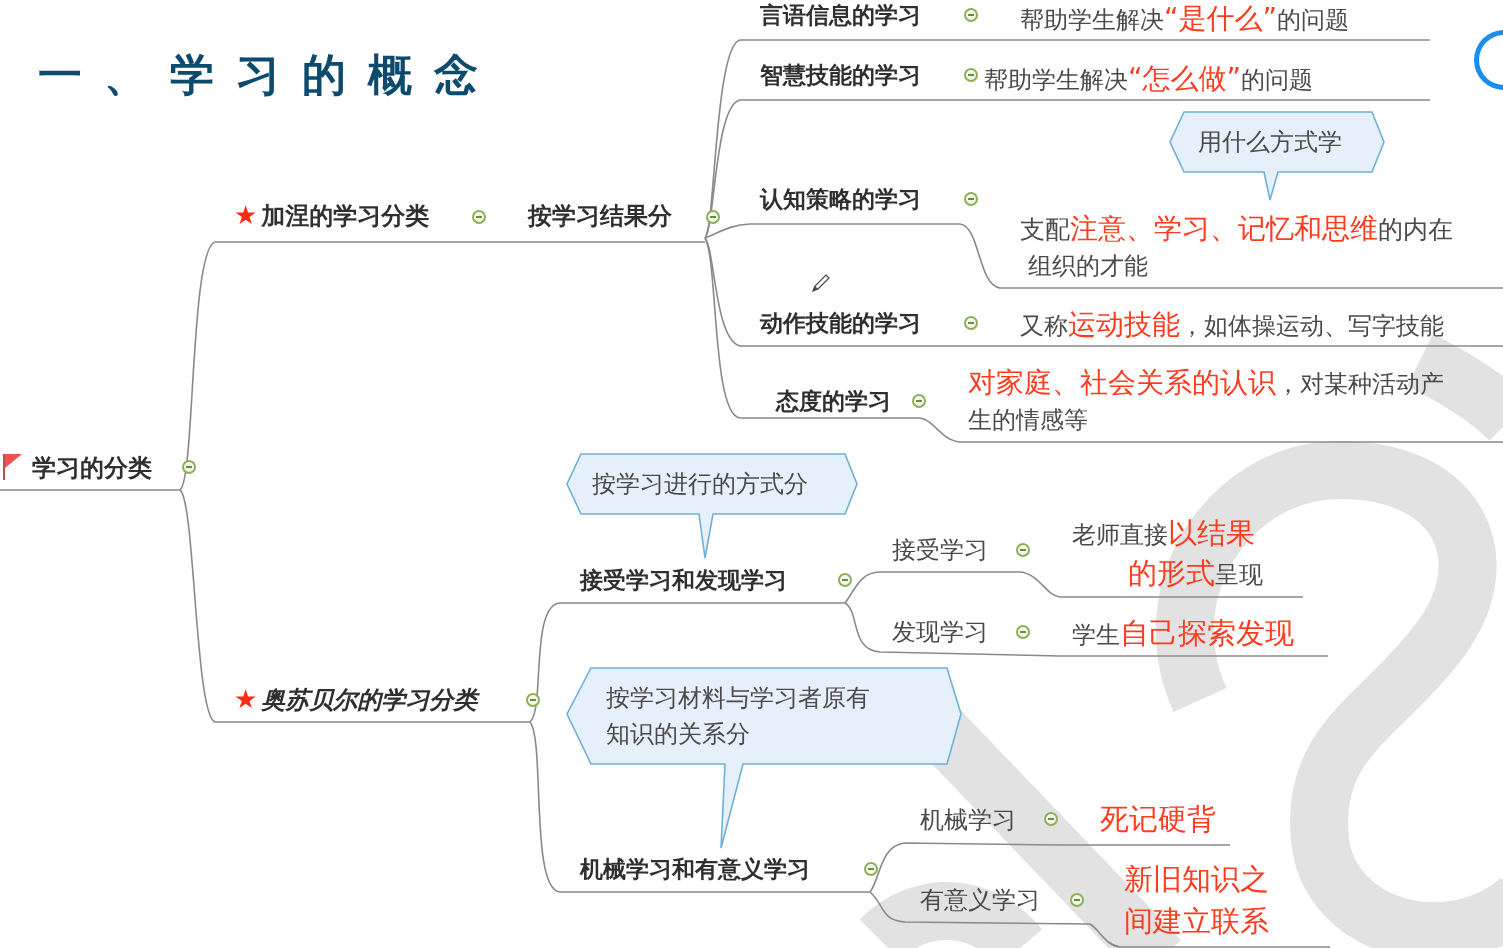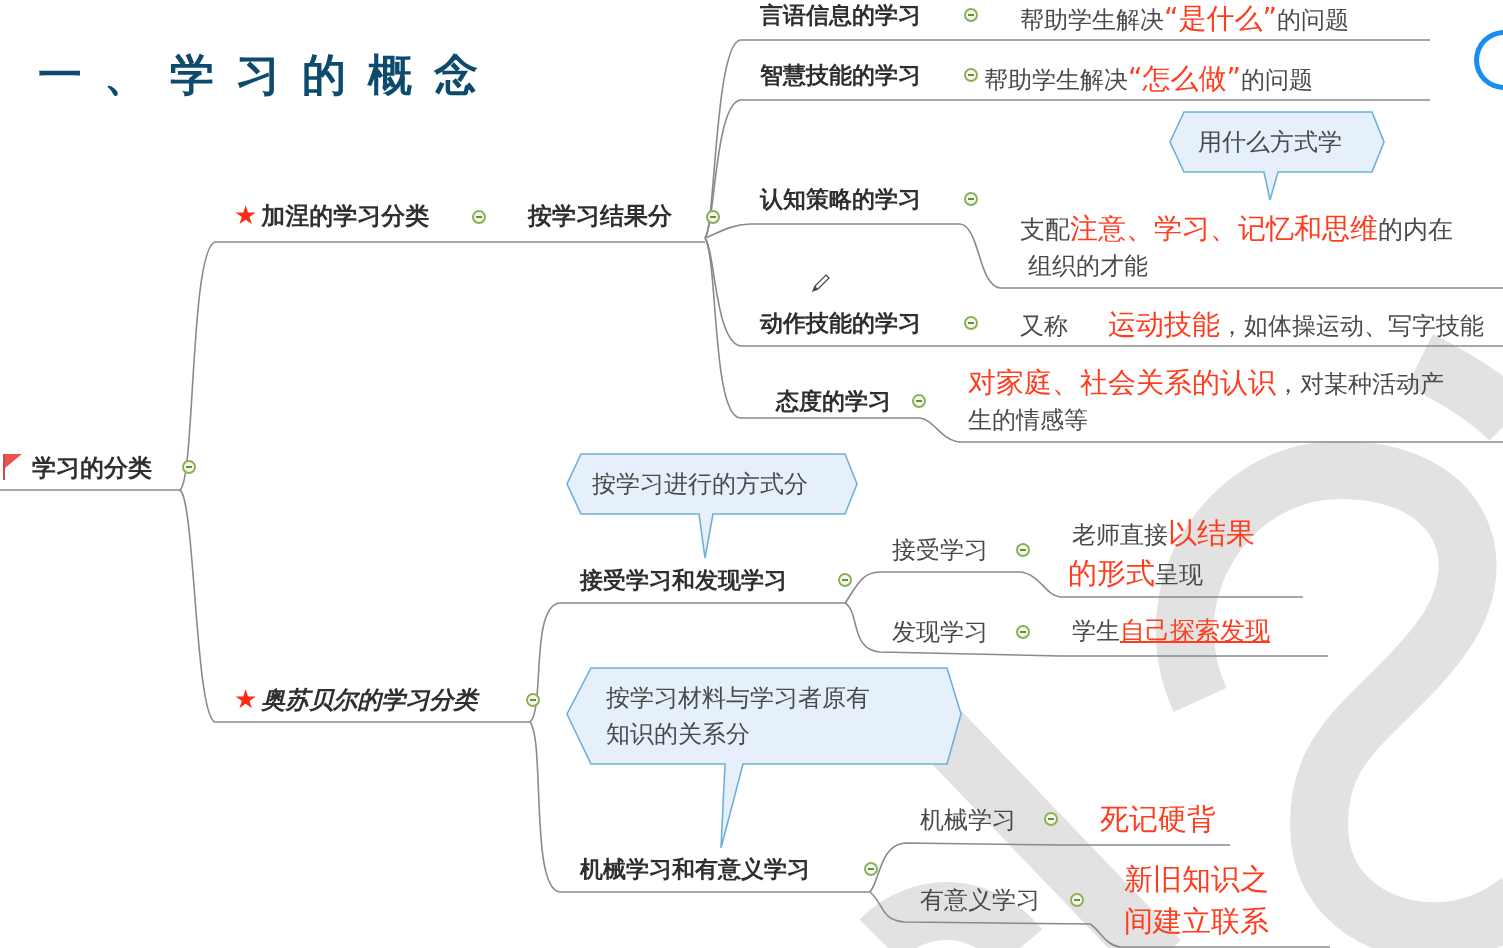--- a/index.html
+++ b/index.html
@@ -107,21 +107,21 @@
 </svg>
 <div class="callout-text" style="left:1198px;top:124px;">用什么方式学</div>
 <div class="abs node t-leaf" style="left:1020px;top:210px;font-size:25px;">
   <span>支配</span><span class="red" style="font-size:28px;">注意、学习、记忆和思维</span><span>的内在</span>
 </div>
 <div class="abs node t-leaf" style="left:1020px;top:250px;margin-left:8px;">组织的才能</div>
 
 <div class="abs node bold t-l2" style="left:760px;top:308px;">动作技能的学习</div>
 <div class="toggle" style="left:964px;top:316px;"></div>
 <div class="abs node t-leaf" style="left:1020px;top:306px;">
-  <span>又称</span><span class="red" style="font-size:28px;margin-left:40px;">运动技能</span><span>，如体操运动、写字技能</span>
+  <span>又称</span><span class="red" style="font-size:28px;">运动技能</span><span>，如体操运动、写字技能</span>
 </div>
 
 <div class="abs node bold t-l2" style="left:760px;top:386px;margin-left:16px;">态度的学习</div>
 <div class="toggle" style="left:912px;top:394px;"></div>
 <div class="abs node t-leaf" style="left:968px;top:364px;">
   <span class="red" style="font-size:28px;">对家庭、社会关系的认识</span><span>，对某种活动产</span>
 </div>
 <div class="abs node t-leaf" style="left:968px;top:404px;">生的情感等</div>
 
 <div class="abs node bold t-l1" style="left:234px;top:684px;font-style:italic;">
@@ -134,28 +134,28 @@
 </svg>
 <div class="callout-text" style="left:592px;top:466px;">按学习进行的方式分</div>
 <div class="abs node bold t-l2" style="left:580px;top:565px;">接受学习和发现学习</div>
 <div class="toggle" style="left:838px;top:573px;"></div>
 
 <div class="abs node t-leaf" style="left:892px;top:534px;">接受学习</div>
 <div class="toggle" style="left:1016px;top:543px;"></div>
 <div class="abs node t-leaf" style="left:1072px;top:514px;">
   <span>老师直接</span><span class="red" style="font-size:29px;">以结果</span>
 </div>
-<div class="abs node t-leaf" style="left:1068px;top:554px;">
+<div class="abs node t-leaf" style="left:1128px;top:554px;">
   <span class="red" style="font-size:29px;">的形式</span><span>呈现</span>
 </div>
 
 <div class="abs node t-leaf" style="left:892px;top:616px;">发现学习</div>
 <div class="toggle" style="left:1016px;top:625px;"></div>
 <div class="abs node t-leaf" style="left:1072px;top:614px;">
-  <span>学生</span><span class="red" style="font-size:25px;text-decoration:underline;">自己探索发现</span>
+  <span>学生</span><span class="red" style="font-size:29px;">自己探索发现</span>
 </div>
 
 <svg class="callout" style="left:565px;top:666px;" width="400" height="186" viewBox="0 0 400 186">
   <path d="M26 2 L382 2 L396 48 L382 98 L178 98 L156 182 L160 98 L26 98 L2 48 Z" fill="#e6f0fa" stroke="#6fb0d8" stroke-width="1.6"></path>
 </svg>
 <div class="callout-text" style="left:606px;top:680px;">按学习材料与学习者原有</div>
 <div class="callout-text" style="left:606px;top:716px;">知识的关系分</div>
 <div class="abs node bold t-l2" style="left:580px;top:854px;">机械学习和有意义学习</div>
 <div class="toggle" style="left:864px;top:862px;"></div>
 

